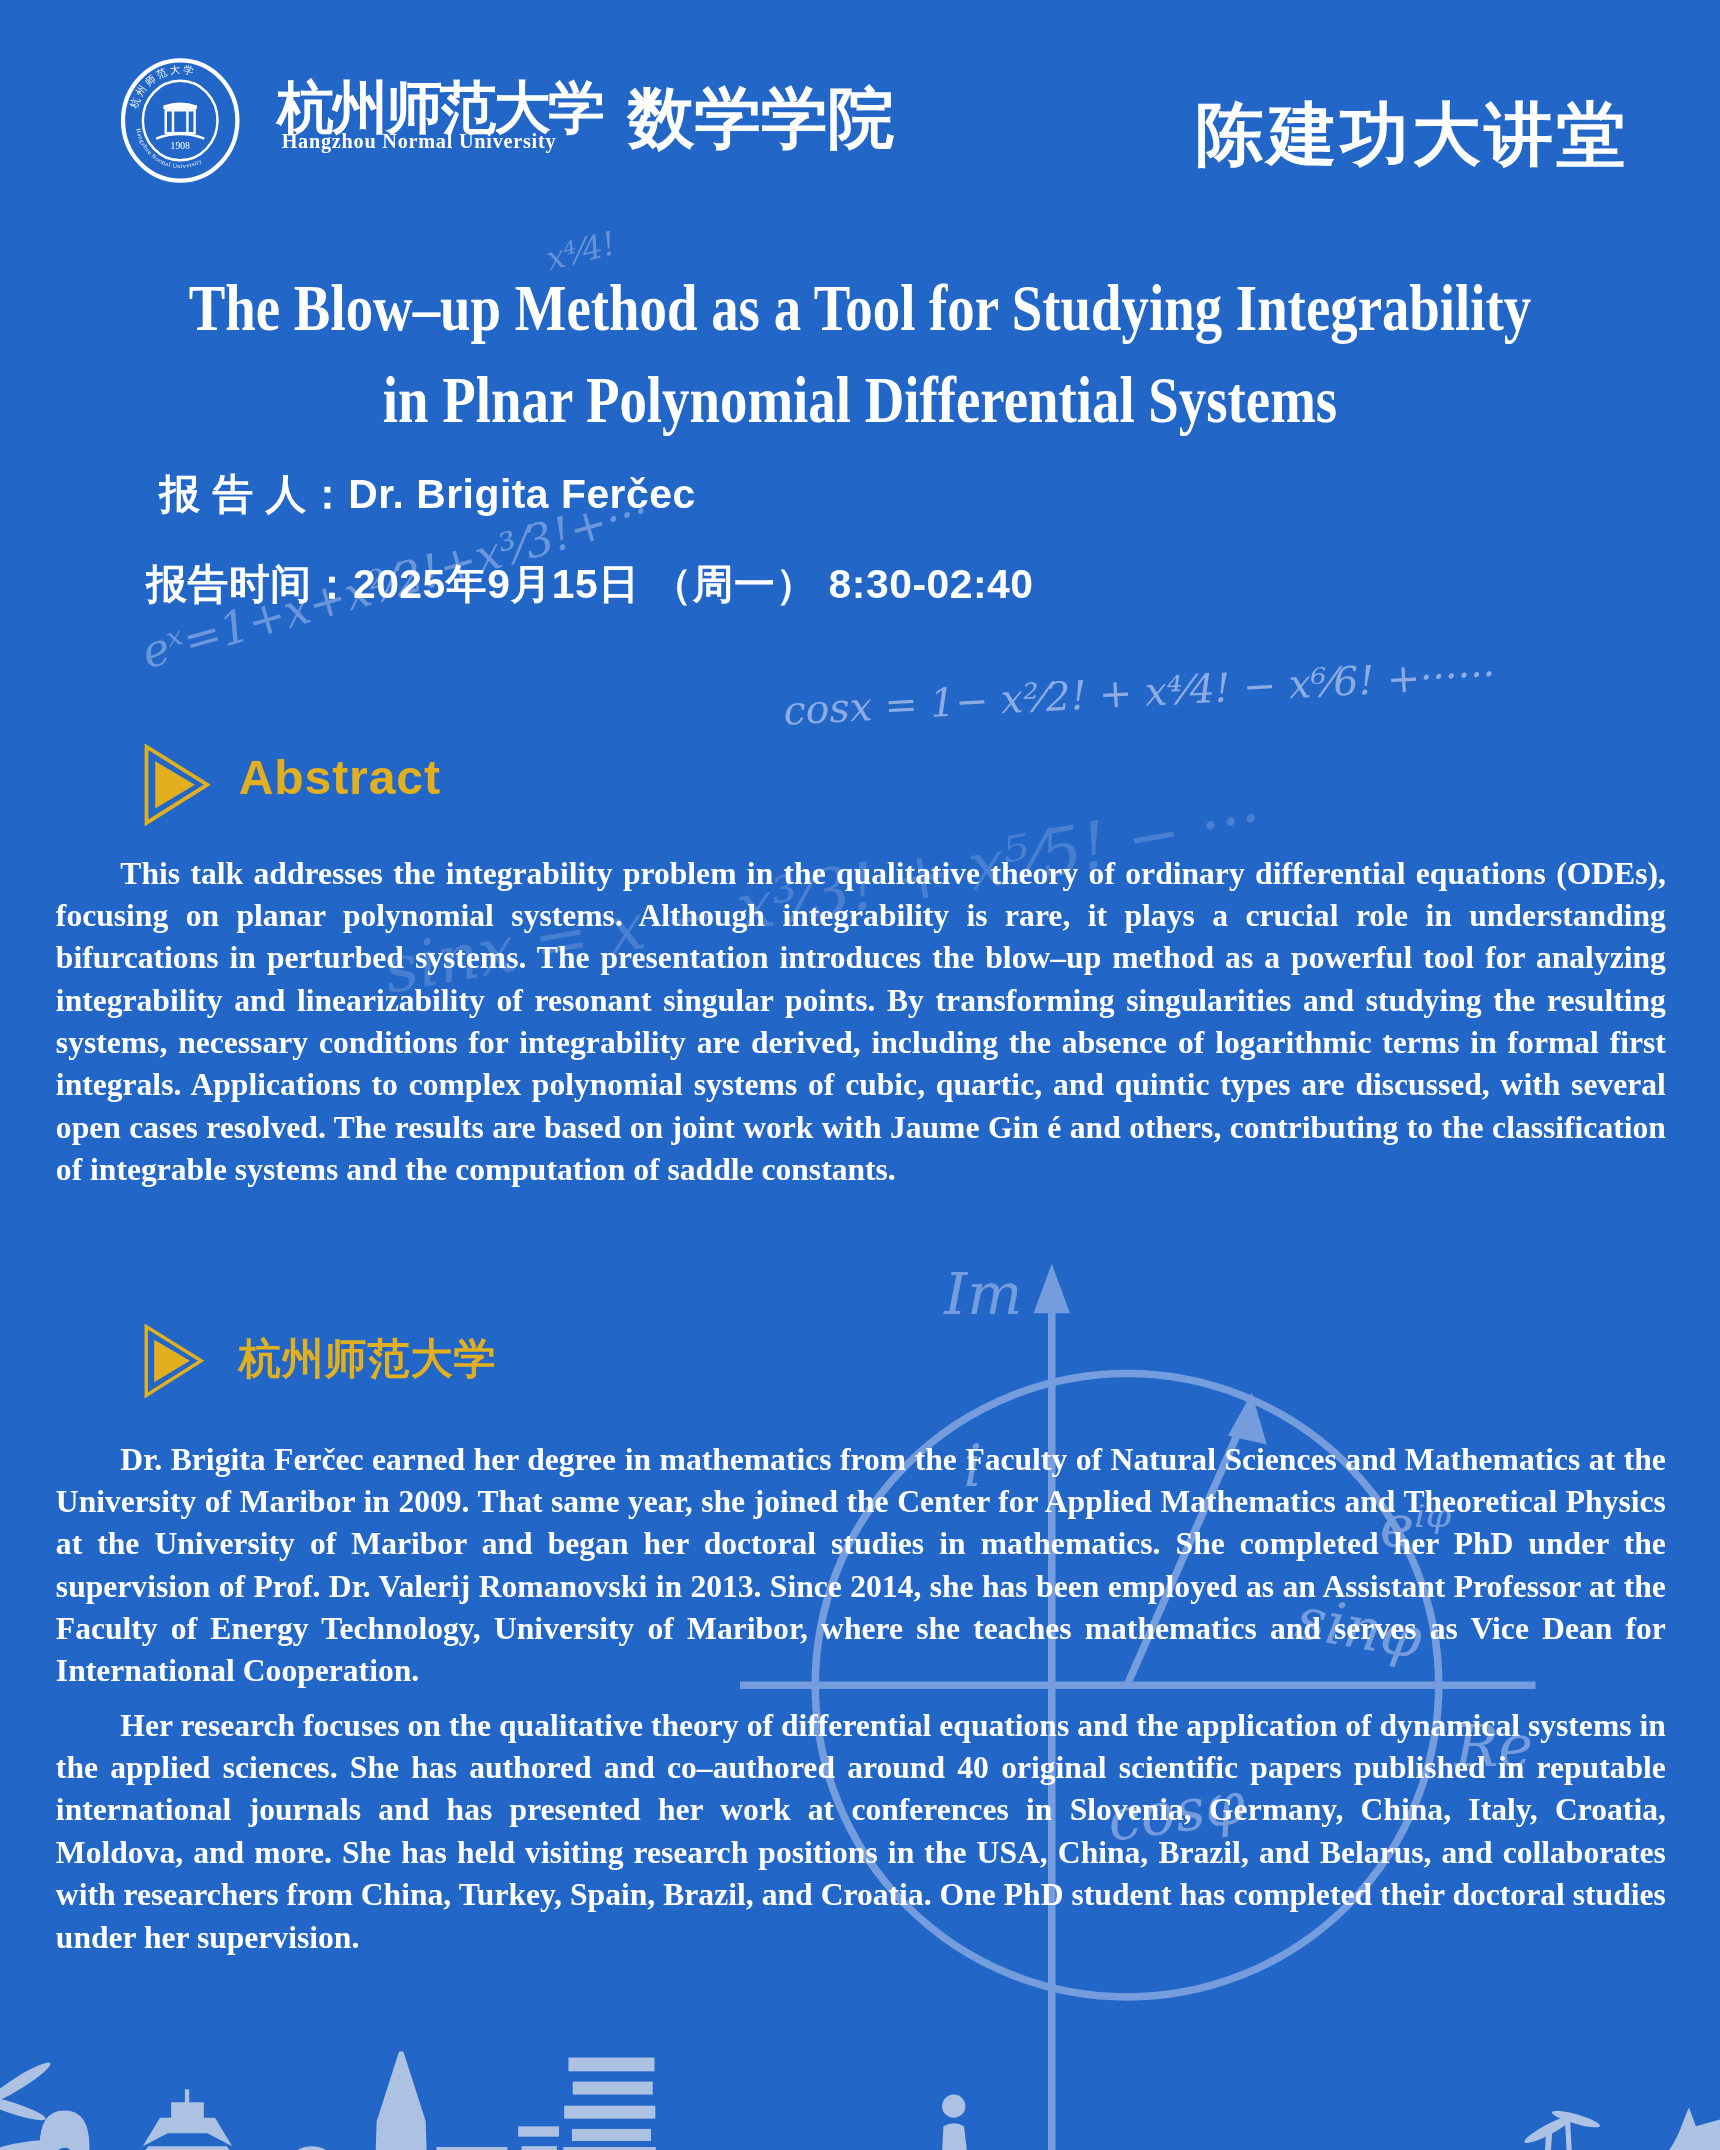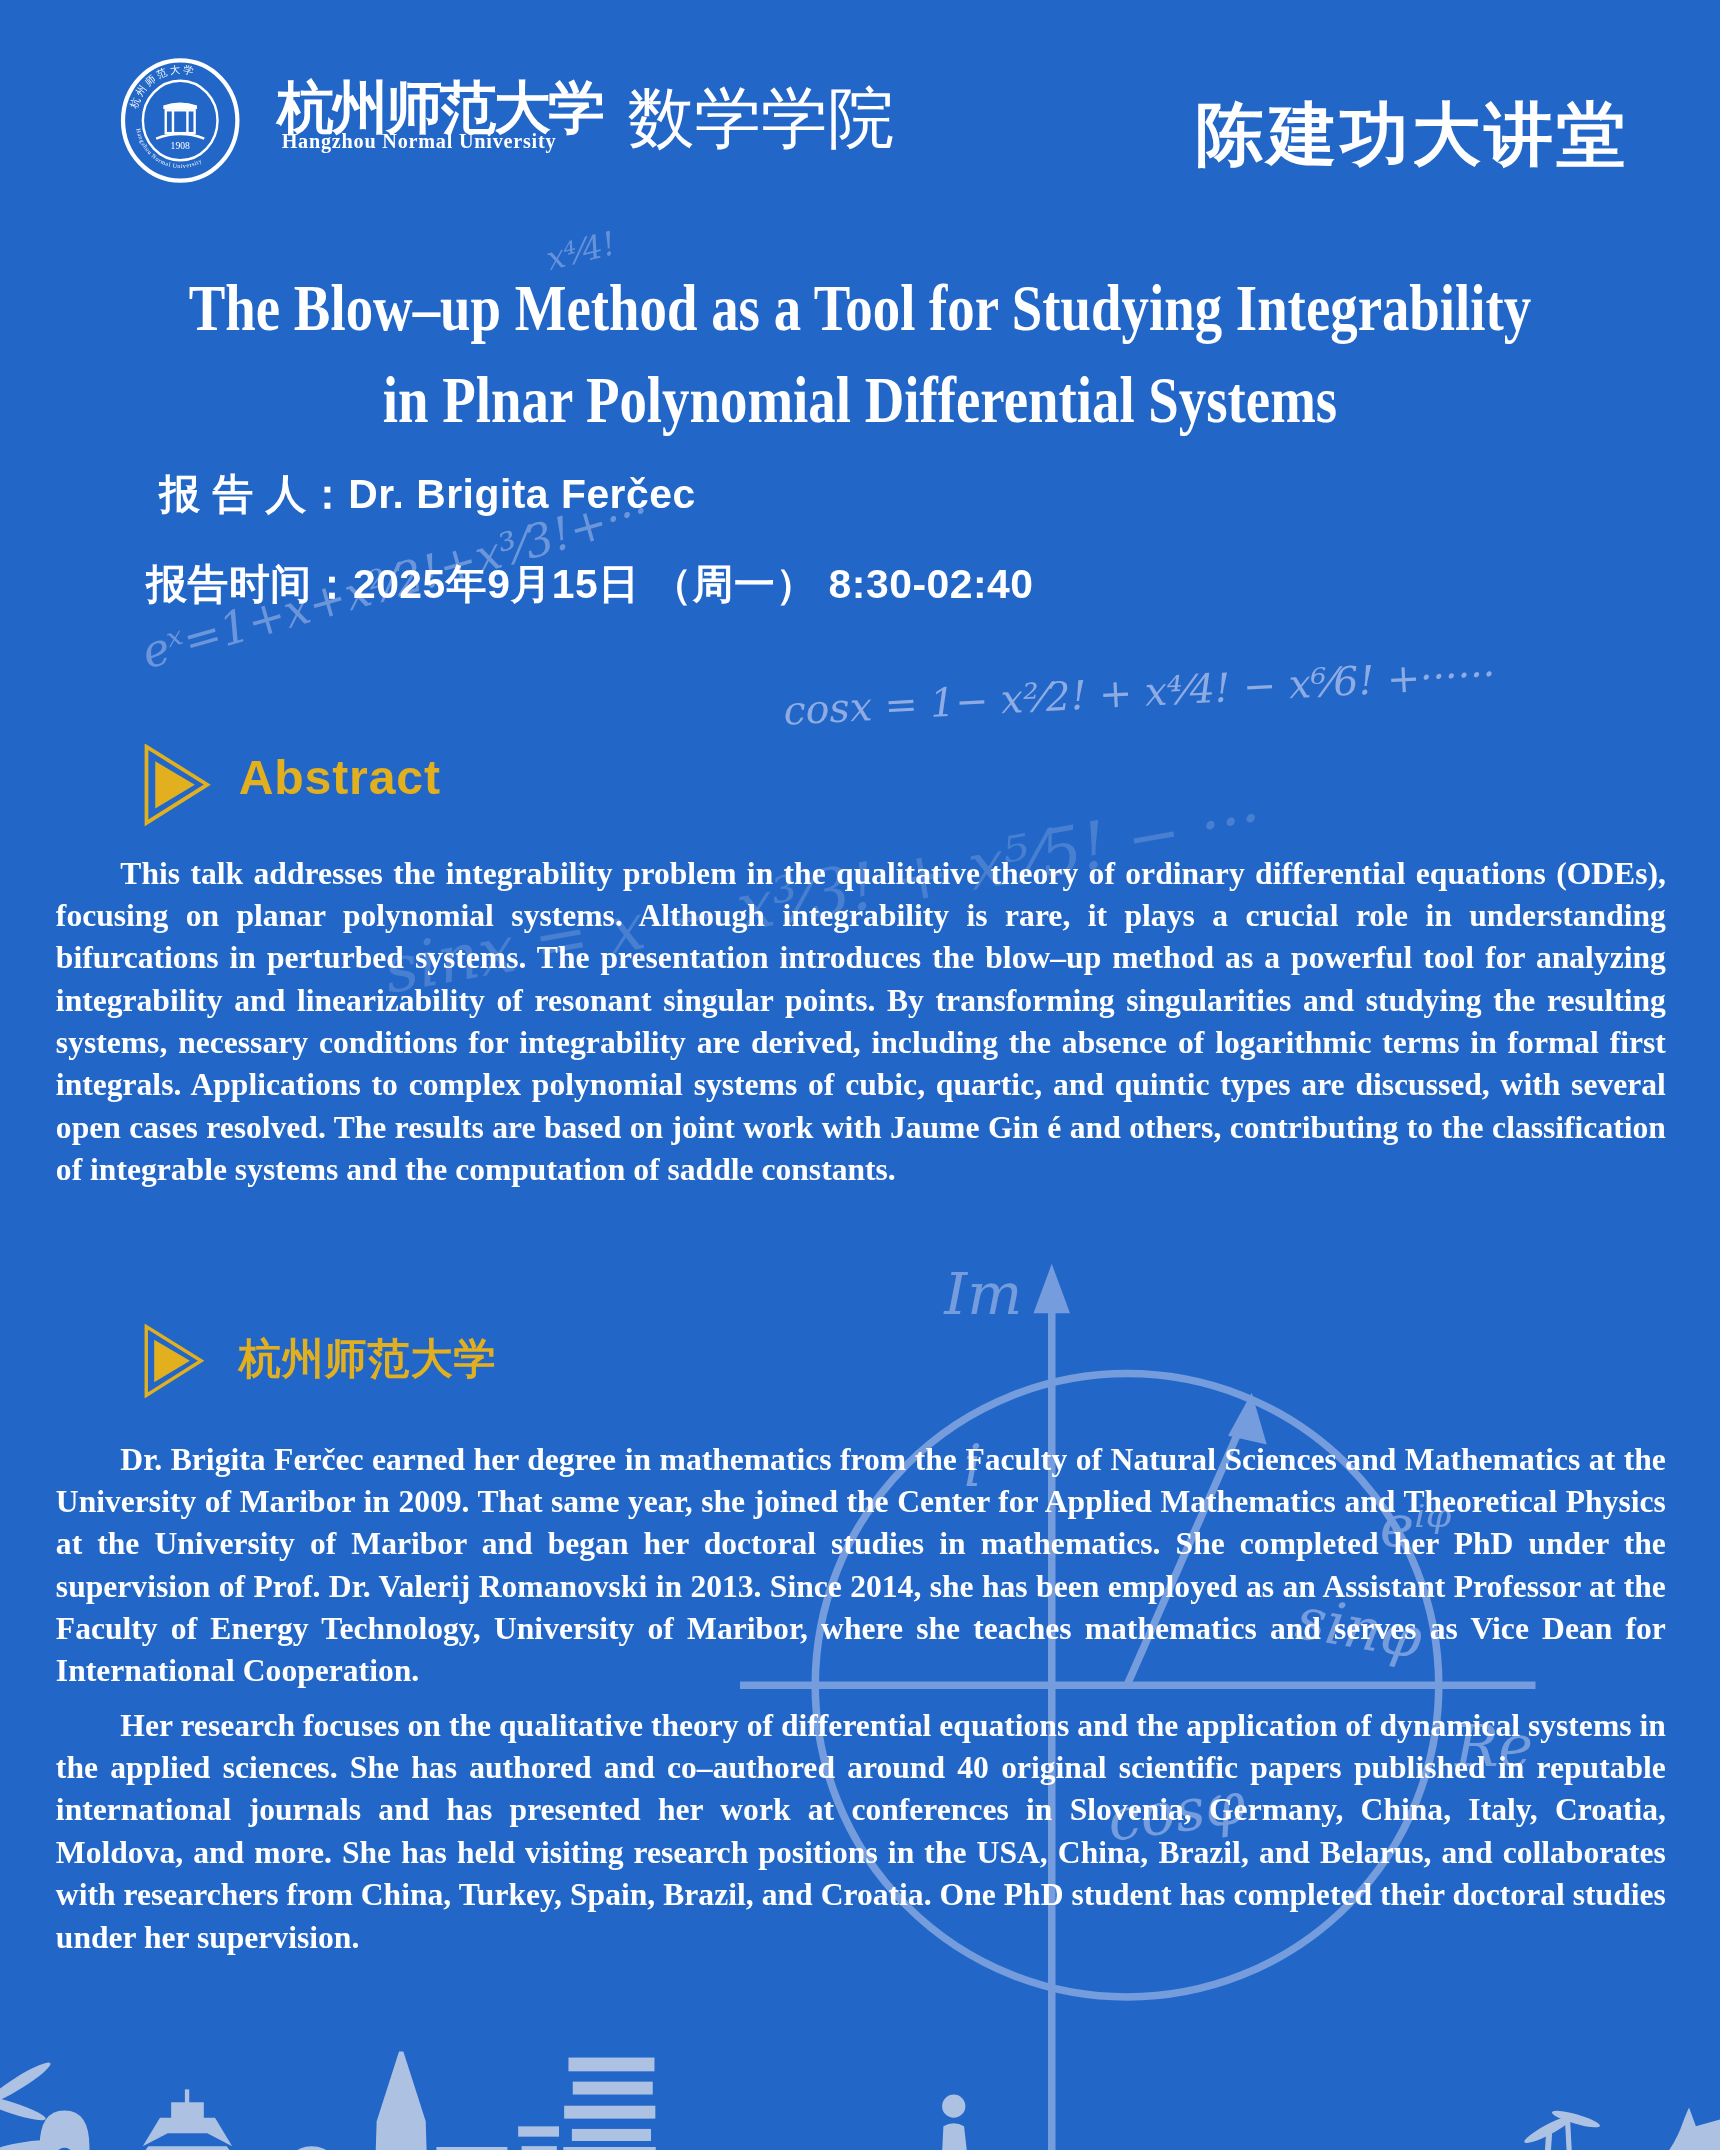--- a/index.html
+++ b/index.html
@@ -19,21 +19,21 @@
     font-size: 1.32rem; letter-spacing: -0.06rem; font-weight: 700; color: #fff;
     font-family: "Liberation Serif", serif;
   }
   .univ-en {
     position: absolute; left: 6.55rem; top: 3.02rem;
     font-size: 0.47rem; letter-spacing: 0.018rem; font-weight: 700; color: #fff;
     font-family: "Liberation Serif", serif;
   }
   .school-cn {
     position: absolute; left: 14.6rem; top: 1.72rem;
-    font-size: 1.55rem; font-weight: 400; color: #fff;
+    font-size: 1.55rem; font-weight: 700; color: #fff;
     font-family: "Liberation Serif", serif;
   }
   .series-title {
     position: absolute; left: 27.8rem; top: 1.8rem;
     font-size: 1.6rem; letter-spacing: 0.08rem; font-weight: 700; color: #fff;
     font-family: "Liberation Serif", serif;
     margin-top: 12px;
   }
   
   .talk-title {

